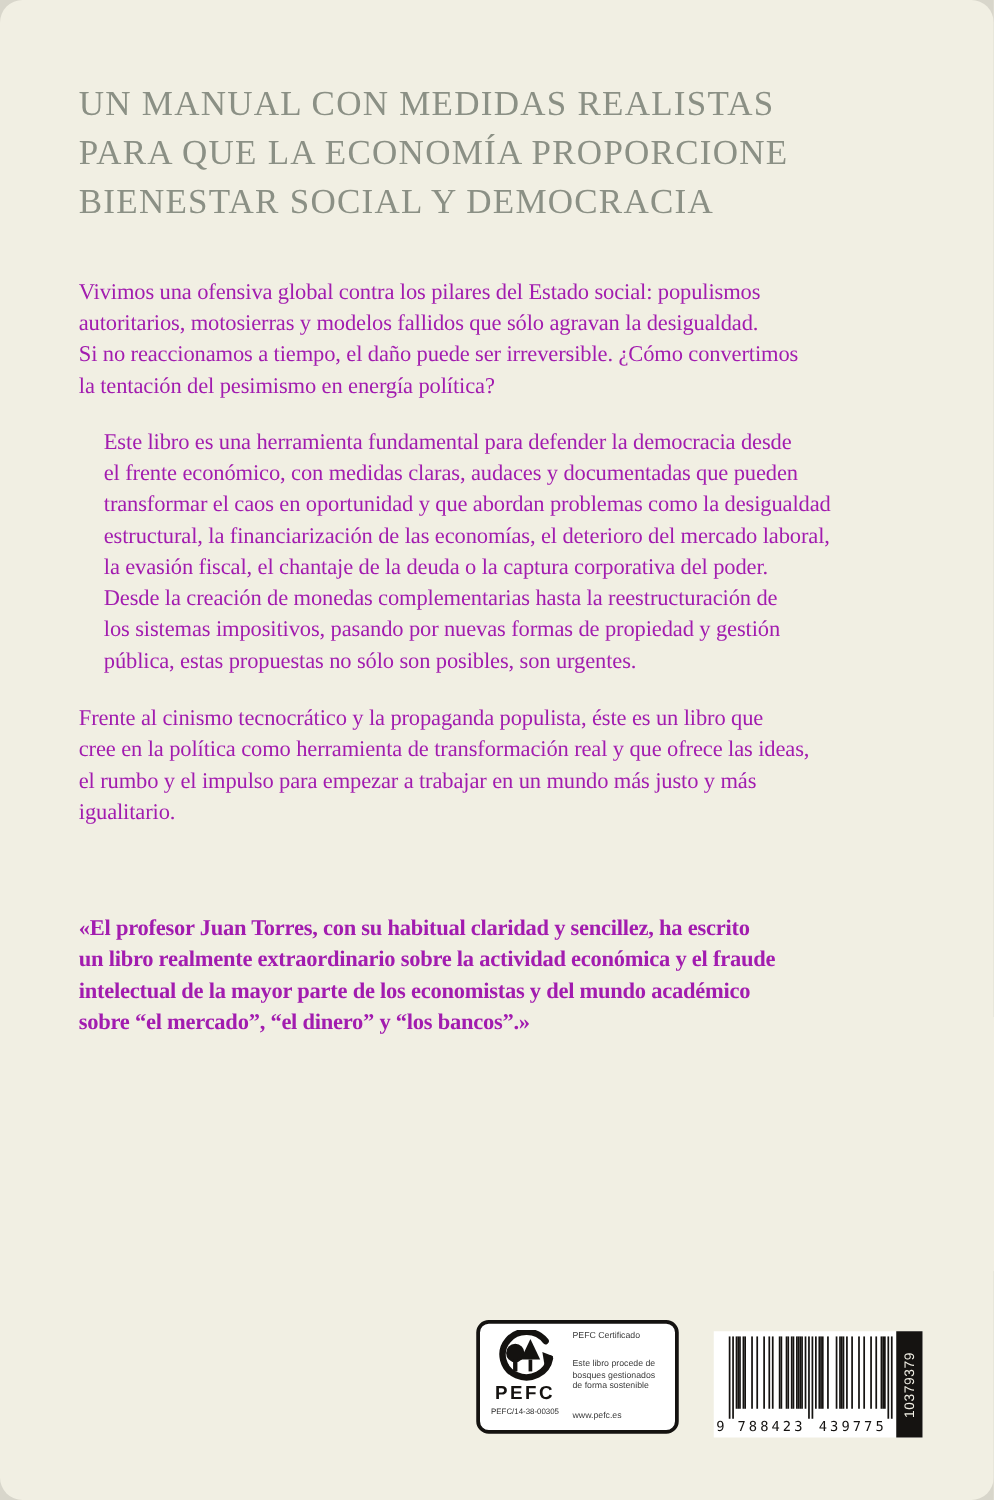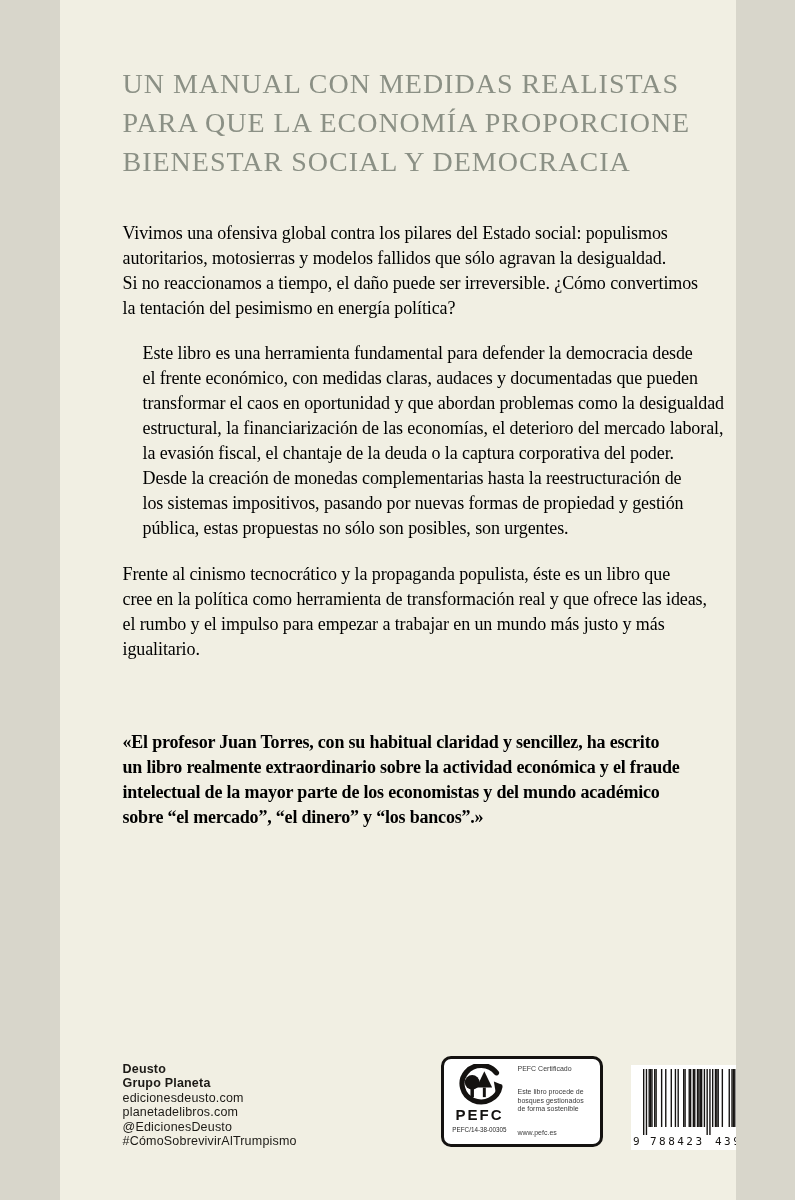--- a/index.html
+++ b/index.html
@@ -1,31 +1,31 @@
 <!DOCTYPE html>
 <html lang="es"><head>
 <meta charset="utf-8">
 <style>
   html,body{margin:0;padding:0;}
   body{background:#d8d6cb;font-family:"Liberation Serif",serif;}
   .page{
-    position:relative;width:676px;height:1200px;margin:0 auto;
-    background:#f1efe3;overflow:hidden;
+    position:relative;width:795px;height:1200px;margin:0 auto;
+    background:#f1efe3;overflow:hidden;border-radius:18px;
   }
   .headline{
     position:absolute;left:63px;top:64px;width:710px;
     font-family:"Liberation Serif",serif;
     font-size:28px;line-height:39px;letter-spacing:1px;
     color:#8b9085;white-space:pre;
   }
   .bodyblock{
     position:absolute;left:63px;width:715px;
     font-family:"Liberation Serif",serif;
     font-size:18px;line-height:25px;letter-spacing:-0.1px;
-    color:#000000;white-space:pre;
+    color:#a21caf;white-space:pre;
   }
   .p1{top:221px;}
   .p2{top:341px;margin-left:20px;}
   .p3{top:562px;}
   .quote{top:730px;font-weight:bold;letter-spacing:-0.2px;}
   .attribution{top:841px;color:#2e7d96;}
   .publisher{
     position:absolute;left:63px;top:1062px;
     font-family:"Liberation Sans",sans-serif;
     font-size:12.5px;line-height:14.4px;color:#1c1a16;letter-spacing:0.2px;
@@ -98,28 +98,20 @@
   <div class="bodyblock p3">Frente al cinismo tecnocrático y la propaganda populista, éste es un libro que
 cree en la política como herramienta de transformación real y que ofrece las ideas,
 el rumbo y el impulso para empezar a trabajar en un mundo más justo y más
 igualitario.</div>
 
   <div class="bodyblock quote">«El profesor Juan Torres, con su habitual claridad y sencillez, ha escrito
 un libro realmente extraordinario sobre la actividad económica y el fraude
 intelectual de la mayor parte de los economistas y del mundo académico
 sobre “el mercado”, “el dinero” y “los bancos”.»</div>
 
-  <div class="publisher">
-    <div class="bold">Deusto</div>
-    <div class="bold">Grupo Planeta</div>
-    <div class="links">edicionesdeusto.com
-planetadelibros.com
-@EdicionesDeusto
-#CómoSobrevivirAlTrumpismo</div>
-  </div>
 
   <div class="pefc-box">
     <div class="pefc-left">
       <svg width="52" height="42" viewBox="0 0 60 48" aria-hidden="true">
         <path d="M49 10 A 22 21 0 1 0 53 26" fill="none" stroke="#141210" stroke-width="6" stroke-linecap="round"></path>
         <polygon points="56,24 48,32 46,20" fill="#141210"></polygon>
         <circle cx="21" cy="21" r="8.5" fill="#141210"></circle>
         <rect x="19" y="27" width="4" height="11" fill="#141210"></rect>
         <polygon points="35,8 44,27 26,27" fill="#141210"></polygon>
         <rect x="33.3" y="27" width="3.4" height="11" fill="#141210"></rect>

